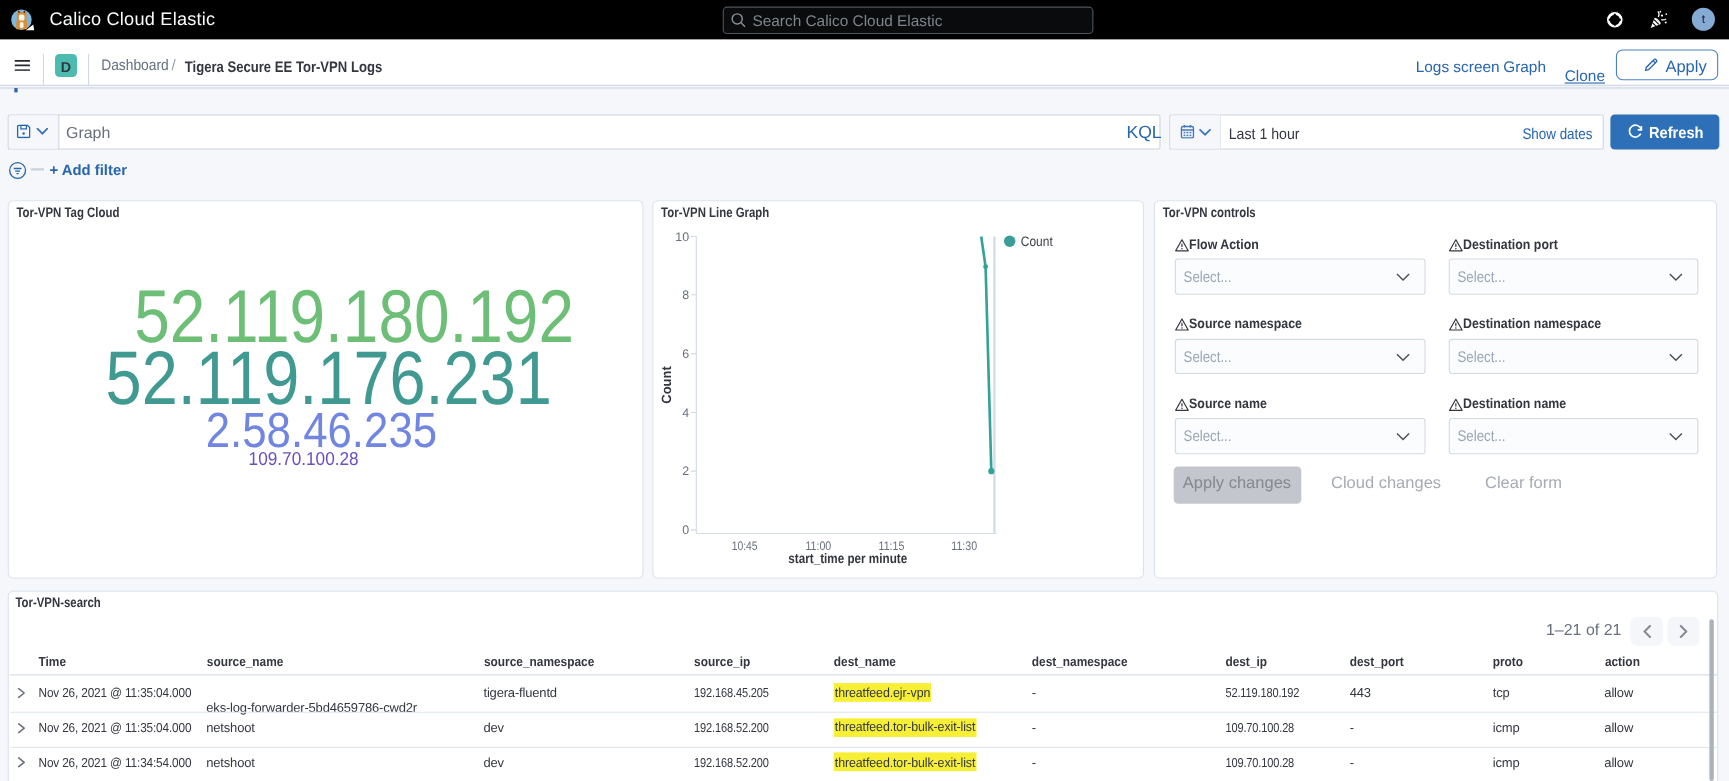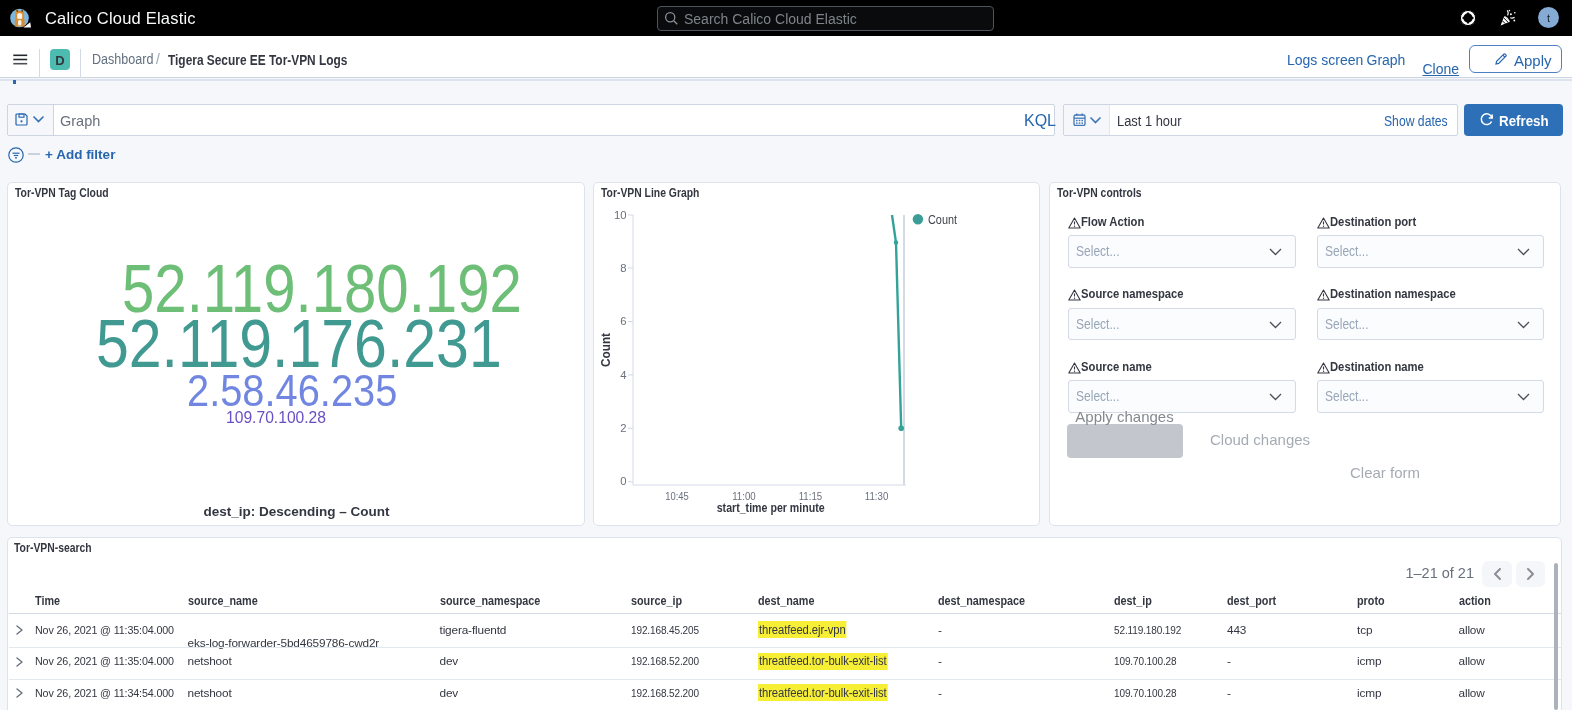--- a/index.html
+++ b/index.html
@@ -137,21 +137,20 @@
 </svg>
 <div class="abs" style="left:28px;top:153px;width:12px;height:2px;background:#c9d1dc;"></div>
 <div class="abs link" style="left:45px;top:147px;font-size:13.5px;font-weight:700;">+ Add filter</div>
 
 <div class="panel" style="left:7px;top:181.5px;width:578px;height:344.5px;"></div>
 <div class="ptitle" style="left:15px;top:186px;">Tor-VPN Tag Cloud</div>
 <div class="abs" style="left:122px;top:254px;font-size:68px;color:#6dbe76;line-height:1;transform:scaleX(0.855);transform-origin:0 0;">52.119.180.192</div>
 <div class="abs" style="left:95.5px;top:309px;font-size:69px;color:#419a91;line-height:1;transform:scaleX(0.855);transform-origin:0 0;">52.119.176.231</div>
 <div class="abs" style="left:186.5px;top:368px;font-size:45px;color:#7186e0;line-height:1;transform:scaleX(0.885);transform-origin:0 0;">2.58.46.235</div>
 <div class="abs" style="left:226px;top:409px;font-size:17px;color:#6a4fc2;line-height:1;transform:scaleX(0.92);transform-origin:0 0;">109.70.100.28</div>
-<div class="abs" style="left:8px;top:504px;width:577px;text-align:center;font-size:13.5px;font-weight:bold;color:#343741;">dest_ip: Descending – Count</div>
 
 <div class="panel" style="left:593px;top:182px;width:447px;height:344px;"></div>
 <div class="ptitle" style="left:601px;top:186px;">Tor-VPN Line Graph</div>
 <svg class="abs" style="left:593px;top:182px;" width="447" height="344" viewBox="0 0 447 344">
 
   <line x1="40" y1="33" x2="40" y2="303" stroke="#d3dae6" stroke-width="1"></line>
   <line x1="40" y1="303" x2="313" y2="303" stroke="#d3dae6" stroke-width="1"></line>
 
   <g stroke="#d3dae6" stroke-width="1">
     <line x1="35" y1="33" x2="40" y2="33"></line>
@@ -253,23 +252,23 @@
     <div class="abs" style="left:1075.5px;top:388px;font-size:14px;color:#98a6b8;transform:scaleX(0.86);transform-origin:0 0;">Select...</div>
     <svg class="abs" style="left:1269.0px;top:393px;" width="13" height="8" viewBox="0 0 13 8">
       <polyline points="1,1 6.5,6.5 12,1" fill="none" stroke="#495057" stroke-width="1.3"></polyline>
     </svg>
 <div class="abs" style="left:1317px;top:380px;width:227px;height:32.5px;background:#fbfcfd;border:1px solid #d3dae6;border-radius:3px;"></div>
     <div class="abs" style="left:1325px;top:388px;font-size:14px;color:#98a6b8;transform:scaleX(0.86);transform-origin:0 0;">Select...</div>
     <svg class="abs" style="left:1517px;top:393px;" width="13" height="8" viewBox="0 0 13 8">
       <polyline points="1,1 6.5,6.5 12,1" fill="none" stroke="#495057" stroke-width="1.3"></polyline>
     </svg>
 <div class="abs" style="left:1066.5px;top:423.5px;width:116.5px;height:34px;background:#c3c6cc;border-radius:4px;"></div>
-<div class="abs" style="left:1066.5px;top:408px;width:116px;text-align:center;font-size:15px;color:#84898f;">Apply changes</div>
+<div class="abs" style="left:1066.5px;top:431px;width:116px;text-align:center;font-size:15px;color:#84898f;">Apply changes</div>
 <div class="abs" style="left:1210px;top:431px;font-size:15px;color:#a6abb3;">Cloud changes</div>
-<div class="abs" style="left:1350px;top:431px;font-size:15px;color:#a6abb3;margin-top:33px;">Clear form</div>
+<div class="abs" style="left:1350px;top:431px;font-size:15px;color:#a6abb3;">Clear form</div>
 
 <div class="panel" style="left:7px;top:537px;width:1555px;height:200px;"></div>
 <div class="ptitle" style="left:14px;top:541px;">Tor-VPN-search</div>
 <div class="abs" style="left:1396px;top:565px;width:78px;text-align:right;font-size:14.5px;color:#69707d;">1–21 of 21</div>
 <div class="abs" style="left:1482px;top:561px;width:30px;height:26px;background:#f4f6f9;border-radius:6px;"></div>
 <svg class="abs" style="left:1493px;top:568px;" width="9" height="12" viewBox="0 0 9 12">
       <polyline points="7,1 2,6 7,11" fill="none" stroke="#878d96" stroke-width="1.9" stroke-linecap="round" stroke-linejoin="round"></polyline>
     </svg>
 <div class="abs" style="left:1516px;top:561px;width:29px;height:26px;background:#f4f6f9;border-radius:6px;"></div>
 <svg class="abs" style="left:1526px;top:568px;" width="9" height="12" viewBox="0 0 9 12">

